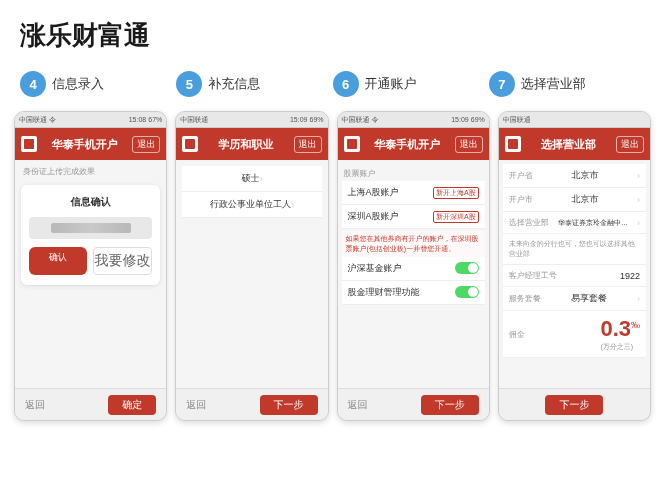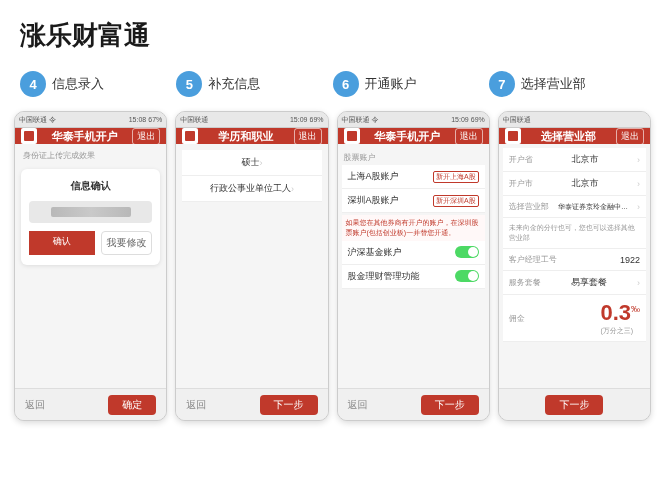--- a/index.html
+++ b/index.html
@@ -86,21 +86,21 @@
       font-size: 7px;
       color: #555;
       border-bottom: 1px solid #ccc;
     }
     .status-left { display: flex; align-items: center; gap: 2px; }
     .status-right { display: flex; align-items: center; gap: 2px; }
 
     
     .phone-nav {
       background: #c0392b;
-      height: 16px;
+      height: 32px;
       display: flex;
       align-items: center;
       justify-content: space-between;
       padding: 0 6px;
     }
     .phone-nav-title {
       color: #fff;
       font-size: 11px;
       font-weight: bold;
       text-align: center;
@@ -210,28 +210,28 @@
       display: flex;
       gap: 6px;
       margin-top: 4px;
     }
     .dialog-btn-confirm {
       flex: 1;
       background: #c0392b;
       color: #fff;
       font-size: 9px;
       text-align: center;
-      padding: 4px 8px;
-      border-radius: 0;
+      padding: 4px 0;
+      border-radius: 6px;
     }
     .dialog-btn-modify {
       flex: 1;
       background: #fff;
       color: #666;
-      font-size: 10px;
+      font-size: 14px;
       text-align: center;
       padding: 4px 0;
       border-radius: 4px;
       border: 1px solid #ddd;
     }
 
     
     .phone2-content {
       flex: 1;
       background: #f5f5f5;

